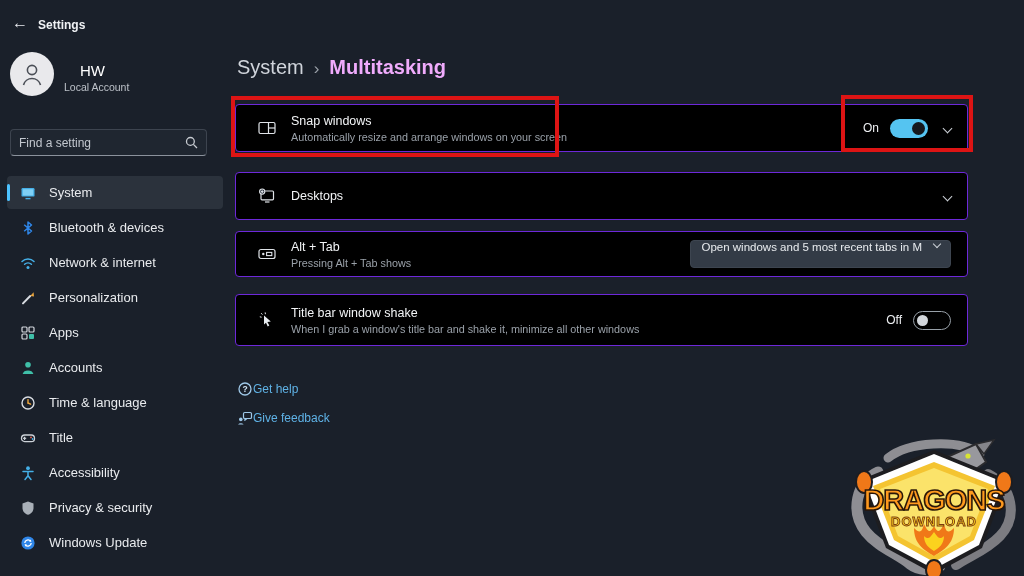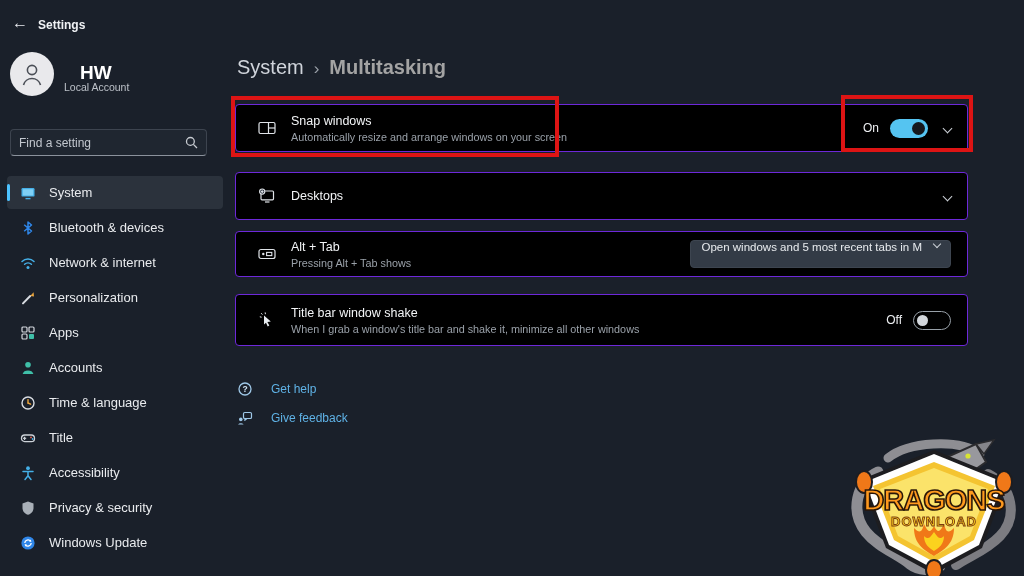--- a/index.html
+++ b/index.html
@@ -6,40 +6,40 @@
   html,body { width:1024px; height:576px; overflow:hidden; }
   body { font-family:"Liberation Sans", sans-serif; background:#10151c; }
   .app { position:relative; width:1024px; height:576px; background:#1a202a; overflow:hidden; }
 
   
   .back { position:absolute; left:12px; top:14px; font-size:16px; color:#e8eaee; cursor:pointer; }
   .win-title { position:absolute; left:38px; top:18px; font-size:12px; font-weight:700; color:#f0f2f5; }
 
   
   .avatar { position:absolute; left:10px; top:52px; width:44px; height:44px; border-radius:50%; background:#e9e9ec; display:flex; align-items:center; justify-content:center; }
-  .profile-name { position:absolute; left:64px; top:62px; font-size:19px; font-weight:700; color:#fff;padding-left:16px; }
+  .profile-name { position:absolute; left:64px; top:62px; font-size:15px; font-weight:400; color:#fff;padding-left:16px; }
   .profile-type { position:absolute; left:64px; top:81px; font-size:10.5px; color:#bcc1c8; }
 
   .search { position:absolute; left:10px; top:129px; width:197px; height:27px; background:#1f2630; border:1px solid #3d444f; border-bottom:1px solid #8b929c; border-radius:4px; display:flex; align-items:center; }
   .search input { flex:1; background:transparent; border:none; outline:none; color:#d7dbe1; font-size:12px; padding:0 8px; font-family:"Liberation Sans", sans-serif; }
   .search input::placeholder { color:#c3c8cf; }
   .search .mag { margin-right:8px; display:flex; }
 
   .nav { position:absolute; left:7px; top:176px; width:216px; }
   .nav-item { position:relative; height:33px; margin-bottom:2px; display:flex; align-items:center; border-radius:4px; cursor:pointer; }
   .nav-item.selected { background:#2b323c; }
   .accent-pill { position:absolute; left:0; top:8px; width:3px; height:17px; border-radius:2px; background:#4cc2ff; }
   .nav-ico { width:16px; height:16px; margin-left:13px; display:flex; align-items:center; justify-content:center; }
   .nav-label { margin-left:13px; font-size:13px; color:#e9ebee; }
 
   
   .breadcrumb { position:absolute; left:237px; top:56px; display:flex; align-items:baseline; }
   .bc-parent { font-size:20px; color:#d0d4db; font-weight:400; }
   .bc-sep { font-size:17px; color:#9aa0a8; margin:0 10px; }
-  .bc-current { font-size:20px; color:#a3a3a3; font-weight:700; }
+  .bc-current { font-size:20px; color:#f0abfc; font-weight:700; }
 
   .card { position:absolute; left:235px; width:733px; background:#000000; border:1px solid #6d28d9; border-radius:4px; display:flex; align-items:center; }
   .card-ico { width:20px; height:20px; margin-left:21px; flex:0 0 auto; display:flex; align-items:center; justify-content:center; }
   .card-text { margin-left:14px; flex:1; min-width:0; }
   .row-title { font-size:12.5px; color:#f3f5f7; }
   .row-sub { font-size:10.8px; color:#9aa1a9; margin-top:3px; }
   .card-right { display:flex; align-items:center; margin-right:16px; flex:0 0 auto; }
 
   .tg-label { font-size:12px; color:#eef0f3; margin-right:11px; }
   .toggle-on { width:38px; height:19px; border-radius:10px; background:#55c4f1; position:relative; cursor:pointer; }
@@ -49,21 +49,21 @@
 
   .chev { width:7px; height:7px; border-right:1.4px solid #cdd2d8; border-bottom:1.4px solid #cdd2d8; transform:rotate(45deg); margin-left:16px; flex:0 0 auto; }
   .chev.solo { margin-left:0; }
 
   .dropdown { height:28px; background:#333b46; border:1px solid #3d4550; border-radius:4px; display:flex; align-items:flex-start; padding:0 10px; cursor:pointer; }
   .dd-value { font-size:11.5px; color:#e8ebee; white-space:nowrap; }
   .dropdown .chev { margin-left:12px; width:6px; height:6px; }
 
   .link-row { position:absolute; left:237px; display:flex; align-items:center; cursor:pointer; }
   .link-ico { width:16px; height:16px; display:flex; align-items:center; justify-content:center; }
-  .link-text { margin-left:18px; font-size:12px; color:#5fb2e6; }
+  .link-text { margin-left:0; font-size:12px; color:#5fb2e6; }
 
   
   .anno { position:absolute; border:4px solid #dd1414; pointer-events:none; }
   .anno1 { left:231px; top:96px; width:328px; height:61px; }
   .anno2 { left:841px; top:95px; width:132px; height:57px; }
 
   
   .logo { position:absolute; left:848px; top:432px; width:172px; height:144px; }
 </style>
 </head>

